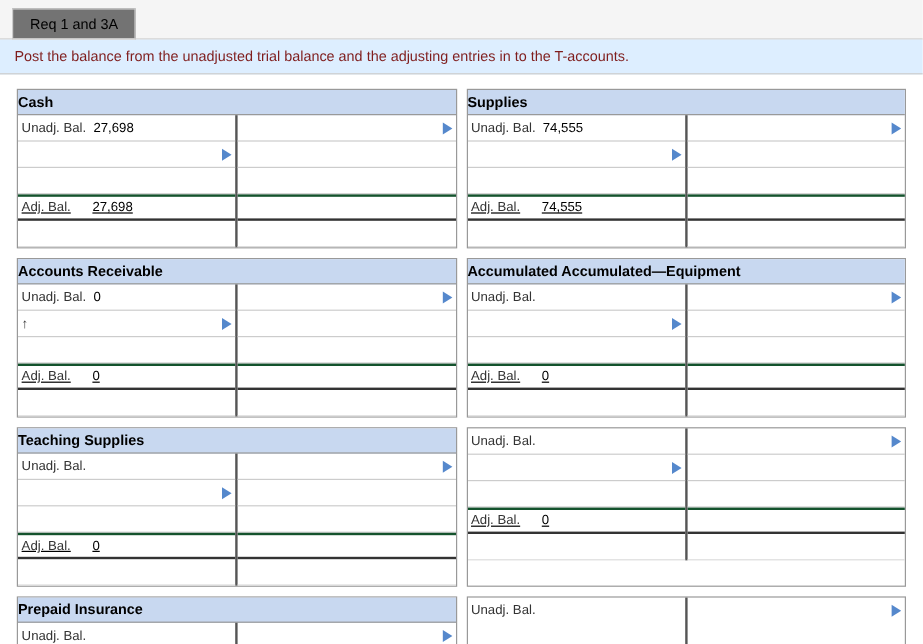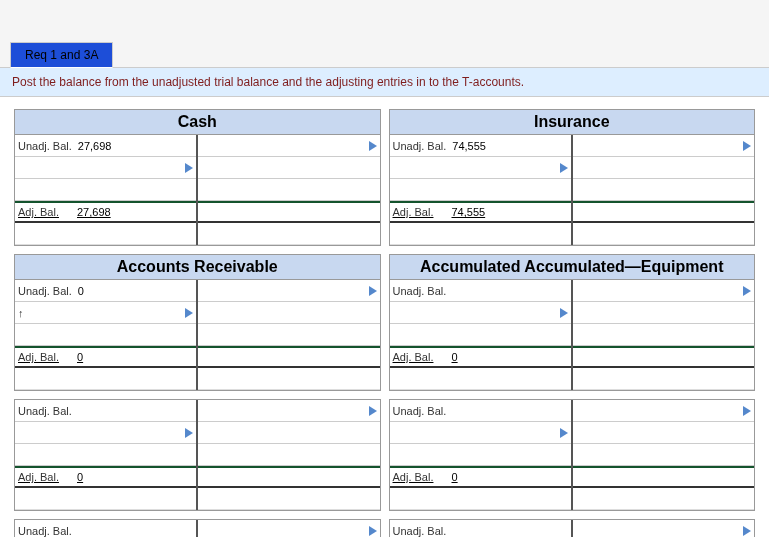--- a/index.html
+++ b/index.html
@@ -22,25 +22,24 @@
       border: 1px solid #ccc;
       border-bottom: none;
       cursor: pointer;
       background: #fff;
       font-size: 12px;
       margin-right: 2px;
       position: relative;
       top: 1px;
     }
     .tab.active {
-      background: #1d4ed8;
+      background: #737373;
       border-bottom: 1px solid #fff;
       font-weight: normal;
       z-index: 1;
-      margin-top: 35px;
     }
     .tab:not(.active) {
       background: #e8e8e8;
     }
 
     
     .instruction {
       background: #ddeeff;
       padding: 7px 12px;
       font-size: 12px;
@@ -57,24 +56,24 @@
     }
 
     .t-account {
       border: 1px solid #999;
       margin: 4px;
       background: #fff;
     }
 
     .t-account-header {
       background: #c8d8f0;
-      text-align: center;
+      text-align: left;
       font-weight: bold;
       padding: 3px 0;
-      font-size: 16px;
+      font-size: 12px;
       border-bottom: 1px solid #999;
     }
 
     .t-account-body {
       display: flex;
       min-height: 100px;
     }
 
     .t-side {
       flex: 1;
@@ -188,21 +187,21 @@
           <div class="t-row">
             <span class="row-label"></span>
             <span class="row-value"></span>
           </div>
           <div class="t-balance-row"></div>
           <div class="t-row-spacer"></div>
         </div>
       </div>
     </div>
     <div class="t-account">
-      <div class="t-account-header">Insurance</div>
+      <div class="t-account-header">Supplies</div>
       <div class="t-account-body">
         <div class="t-side">
           <div class="t-row">
             <span class="row-label">Unadj. Bal.</span>
             <span class="row-value">74,555</span>
           </div>
           <div class="t-row">
             <span class="row-label"></span>
             <span class="row-value"></span>
             <span class="blue-tri"></span>
@@ -314,20 +313,21 @@
           <div class="t-row">
             <span class="row-label"></span>
             <span class="row-value"></span>
           </div>
           <div class="t-balance-row"></div>
           <div class="t-row-spacer"></div>
         </div>
       </div>
     </div>
     <div class="t-account">
+      <div class="t-account-header">Teaching Supplies</div>
       <div class="t-account-body">
         <div class="t-side">
           <div class="t-row">
             <span class="row-label">Unadj. Bal.</span>
             <span class="row-value"></span>
           </div>
           <div class="t-row">
             <span class="row-label"></span>
             <span class="row-value"></span>
             <span class="blue-tri"></span>
@@ -396,20 +396,21 @@
           <div class="t-row">
             <span class="row-label"></span>
             <span class="row-value"></span>
           </div>
           <div class="t-balance-row"></div>
           <div class="t-row-spacer"></div>
         </div>
       </div>
     </div>
     <div class="t-account">
+      <div class="t-account-header">Prepaid Insurance</div>
       <div class="t-account-body">
         <div class="t-side">
           <div class="t-row">
             <span class="row-label">Unadj. Bal.</span>
             <span class="row-value"></span>
           </div>
         </div>
         <div class="t-side" style="border-right: none;">
           <div class="t-row">
             <span class="row-label"></span>

